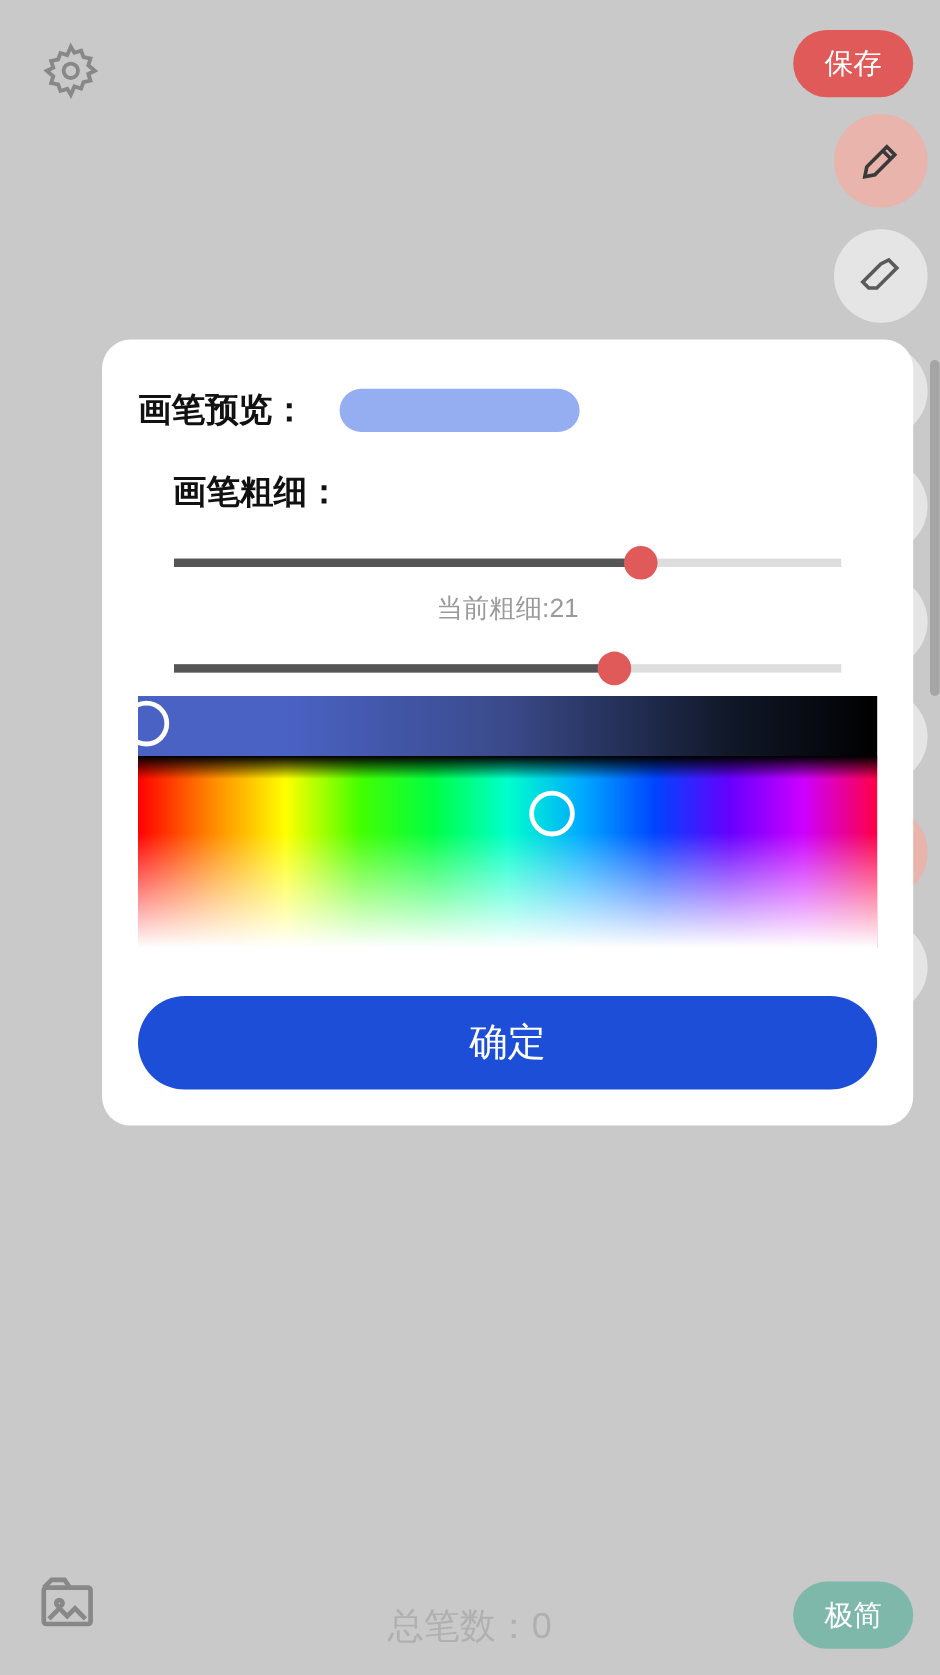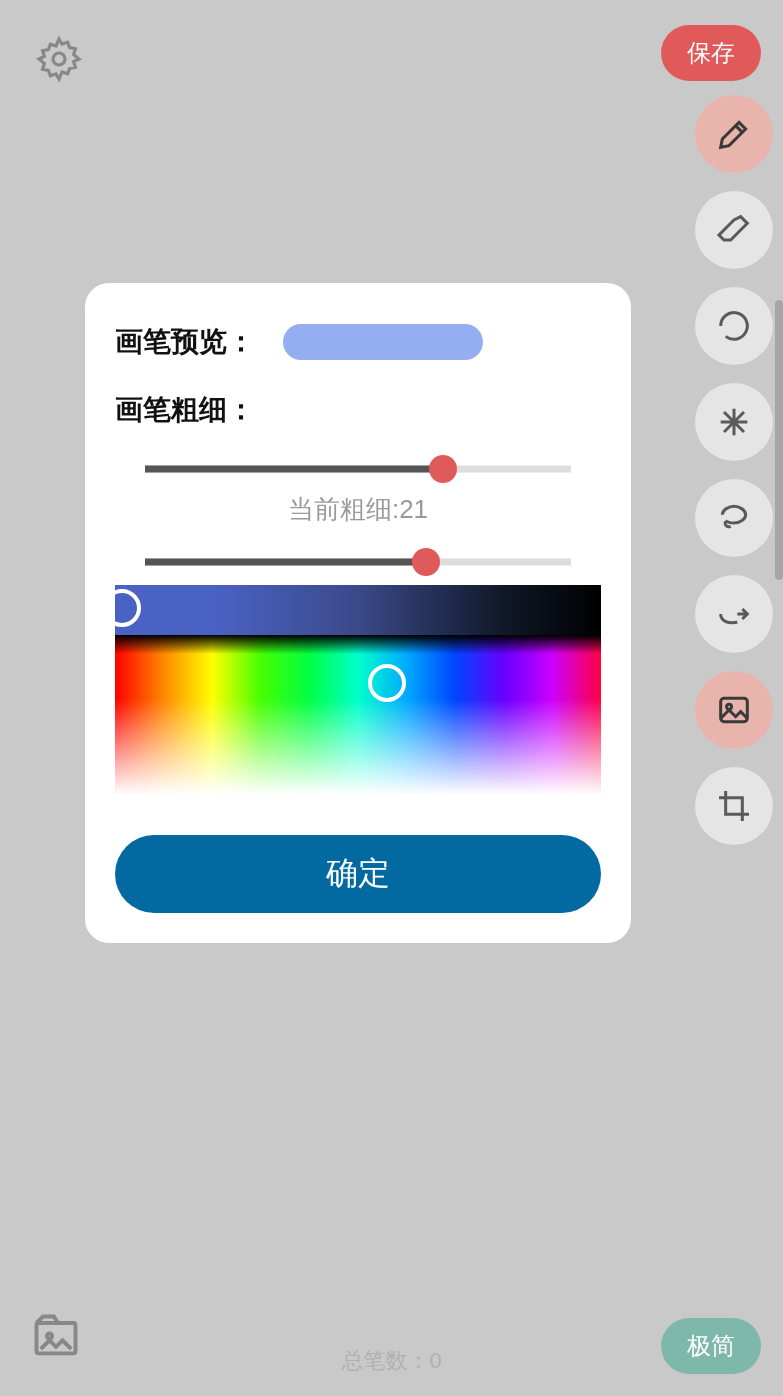--- a/index.html
+++ b/index.html
@@ -78,41 +78,41 @@
   width: 52px;
   height: 46px;
   color: #888;
 }
 .stroke-count {
   position: absolute;
   bottom: 20px;
   left: 50%;
   transform: translateX(-50%);
   color: #b0b0b0;
-  font-size: 22px;
+  font-size: 30px;
 }
 .mode-btn {
   position: absolute;
   bottom: 22px;
   right: 22px;
   background: #7eb8ab;
   color: #fff;
   font-size: 24px;
   padding: 12px 26px;
   border-radius: 28px;
   border: none;
   text-align: right;
 }
 
 
 .dialog {
   position: absolute;
   top: 283px;
   left: 85px;
-  width: 546px;
+  width: 676px;
   background: #fff;
   border-radius: 24px;
   padding: 40px 30px 30px 30px;
 }
 .row {
   display: flex;
   align-items: center;
   margin-bottom: 30px;
 }
 .label {
@@ -127,20 +127,21 @@
   border-radius: 18px;
   margin-left: 28px;
 }
 
 .section-label {
   font-size: 28px;
   font-weight: 600;
   color: #111;
   margin-bottom: 25px;
   margin-top: 10px;
+  margin-left: 29px;
 }
 
 .slider-wrap {
   position: relative;
   height: 30px;
   margin: 0 30px 8px 30px;
 }
 .slider-track {
   position: absolute;
   top: 50%;
@@ -164,21 +165,21 @@
   width: 28px;
   height: 28px;
   background: #e05a5a;
   border-radius: 50%;
   transform: translate(-50%, -50%);
 }
 
 .slider-value {
   text-align: center;
   color: #9a9a9a;
-  font-size: 26px;
+  font-size: 22px;
   margin-bottom: 20px;
 }
 
 .color-picker {
   width: 100%;
   height: 210px;
   position: relative;
   margin-top: 8px;
   margin-bottom: 40px;
 }
@@ -213,21 +214,21 @@
   width: 38px;
   height: 38px;
   border: 4px solid #fff;
   border-radius: 50%;
   transform: translate(-50%, -50%);
 }
 
 .confirm-btn {
   width: 100%;
   height: 78px;
-  background: #0369a1;
+  background: #1d4ed8;
   color: #fff;
   font-size: 32px;
   font-weight: 500;
   border: none;
   border-radius: 40px;
 }
 </style>
 </head>
 <body>
 

